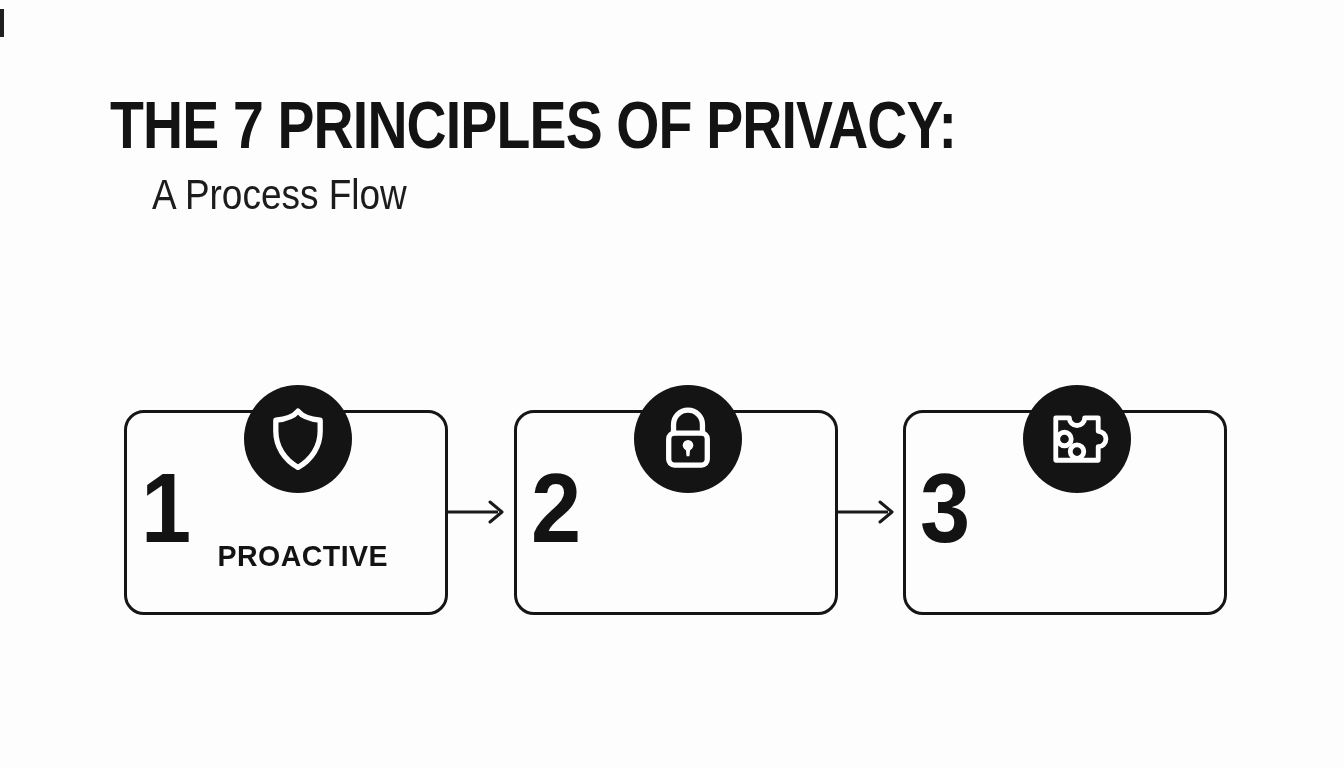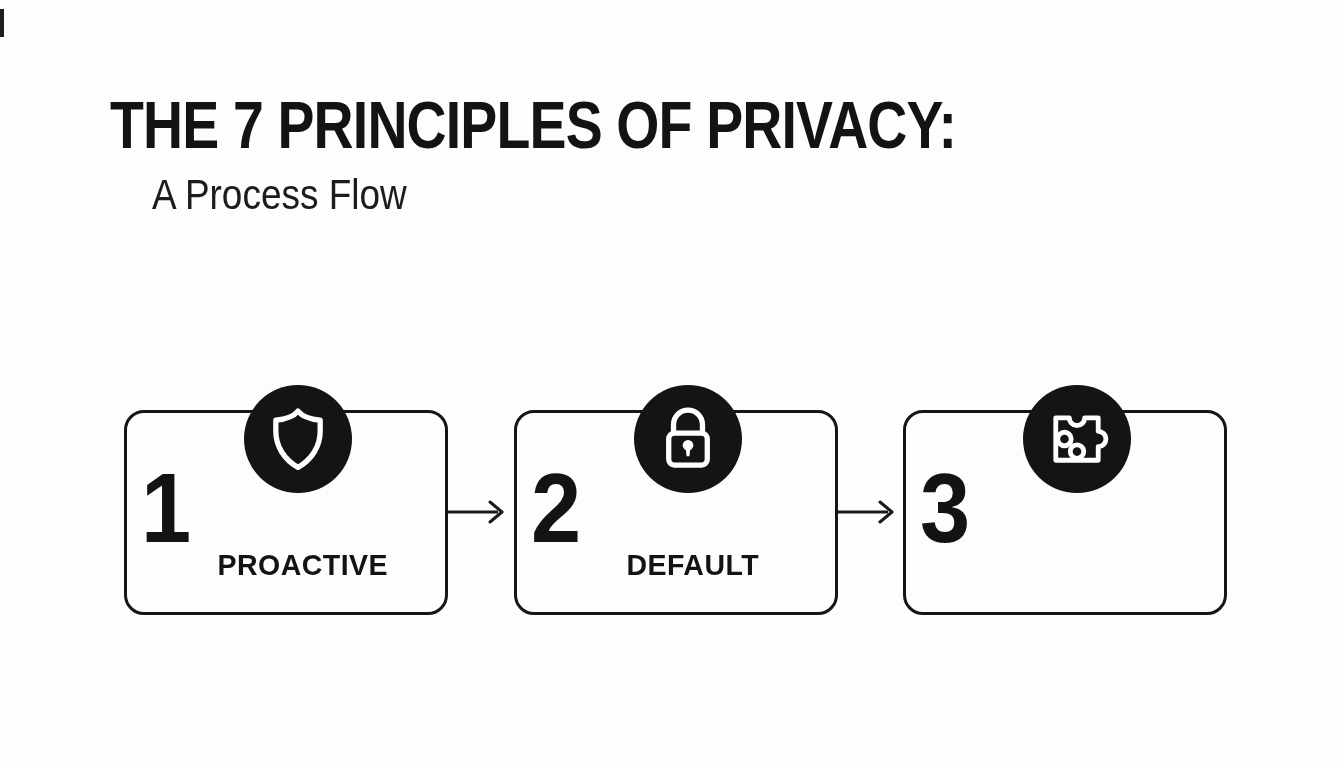--- a/index.html
+++ b/index.html
@@ -83,21 +83,21 @@
     line-height: 98px;
     font-weight: 800;
     color: #131313;
     transform: scaleX(0.92);
     transform-origin: 0 50%;
   }
   .step-label {
     position: absolute;
     left: 34px;
     right: 0;
-    top: 135px;
+    top: 126px;
     text-align: center;
     font-size: 30px;
     line-height: 34px;
     font-weight: 800;
     letter-spacing: 0.5px;
     color: #131313;
   }
   .step-label .condense {
     display: inline-block;
     transform: scaleX(0.95);
@@ -158,23 +158,20 @@
   <div class="step" id="step-2">
     <div class="badge">
       <svg viewBox="0 0 112 112" aria-hidden="true">
         <path d="M41,52 L41,41 a15,15 0 0 1 30,0 L71,52" fill="none" stroke="#ffffff" stroke-width="5.5"></path>
         <rect x="36" y="50" width="40" height="33" rx="6" fill="none" stroke="#ffffff" stroke-width="5.5"></rect>
         <circle cx="56" cy="62.5" r="5.5" fill="#ffffff"></circle>
         <path d="M53.5,64 L58.5,64 L57.5,74 L54.5,74 Z" fill="#ffffff"></path>
       </svg>
     </div>
     <div class="step-number">2</div>
-    <div class="step-label">
-      <span class="condense">DEFAULT</span>
-    </div>
   </div>
 
   <svg class="arrow" id="arrow-2" viewBox="0 0 62 32" aria-hidden="true">
     <line x1="0" y1="16" x2="50" y2="16" stroke="#1a1a1a" stroke-width="3"></line>
     <polyline points="42,6 54,16 42,26" fill="none" stroke="#1a1a1a" stroke-width="3" stroke-linecap="round" stroke-linejoin="round"></polyline>
   </svg>
 
   <div class="step" id="step-3">
     <div class="badge">
       <svg viewBox="0 0 112 112" aria-hidden="true">

